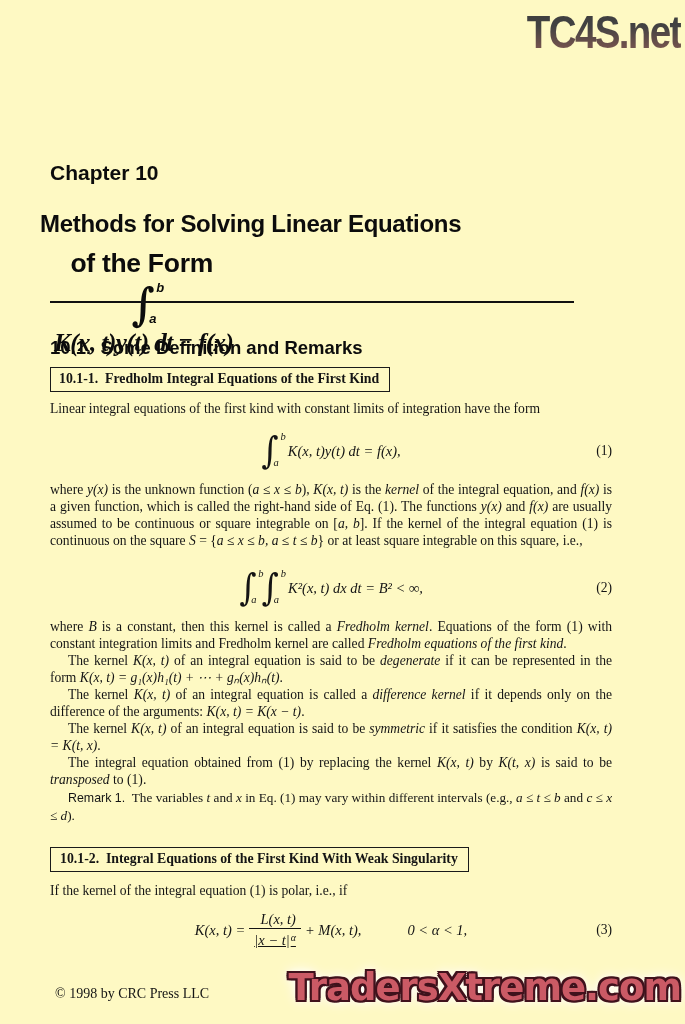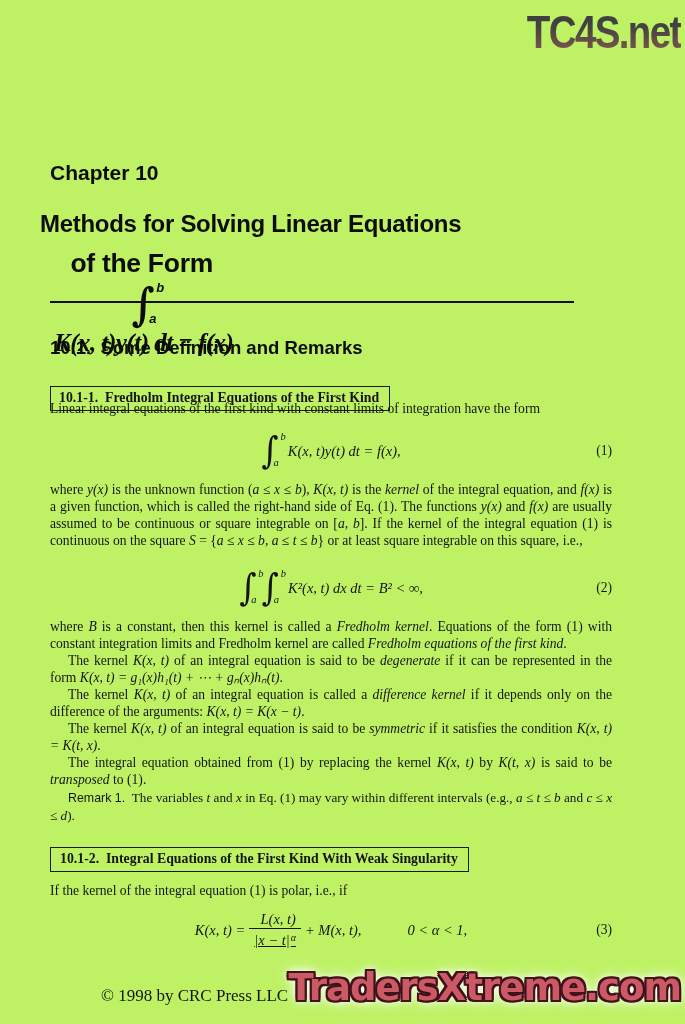--- a/index.html
+++ b/index.html
@@ -1,19 +1,19 @@
 <!DOCTYPE html>
 <html><head>
 <meta charset="utf-8">
 <style>
   * { margin:0; padding:0; box-sizing:border-box; }
   html,body { background:#ffffff; }
   .page {
     position:relative; width:685px; height:1024px; margin:0 auto;
-    background:#bef264; overflow:hidden; color:#141414;
+    background:#fef9c3; overflow:hidden; color:#141414;
     font-family:"Liberation Serif", serif;
   }
 
   
   .wm-top {
     position:absolute; top:4px; right:4px;
     font-family:"Liberation Sans", sans-serif; font-weight:bold;
     font-size:47px; letter-spacing:-2px;
     transform:scaleX(0.82); transform-origin:top right;
     background:linear-gradient(180deg,#3d3d3d 0%,#424242 40%,#6e514c 75%,#8d625a 100%);
@@ -67,21 +67,21 @@
     position:absolute; top:337px; left:50px;
     font-family:"Liberation Sans", sans-serif; font-weight:bold;
     font-size:18.5px; color:#0c0c0c;
   }
 
   .subsec-box {
     position:absolute; left:50px; display:inline-block;
     border:1.2px solid #1a1a1a; padding:3px 10px 4px 9px;
     font-weight:bold; font-size:13.8px; white-space:nowrap;
   }
-  #box1 { top:386px;padding-left:8px; }
+  #box1 { top:367px;padding-left:8px; }
   #box2 { top:847px; }
 
   
   .para {
     position:absolute; left:50px; width:562px;
     font-size:13.6px; line-height:17px; text-align:justify; color:#141414;
   }
   .para p { margin:0; }
   .para p.ind { text-indent:18px; }
   .seg-r { font-style:normal; }
@@ -131,21 +131,21 @@
   .integral.big .int-lims { height:50px; font-size:13px; font-weight:bold; padding:2px 0 4px; }
 
   .frac { display:inline-flex; flex-direction:column; align-items:flex-end; margin:0 4px; vertical-align:middle; }
   .frac .num { padding:0 5px 1px; line-height:15px; }
   .frac .den { border-top:1.2px solid #141414; padding:1px 5px 0; line-height:15px;text-decoration:underline; }
   .den-sup { font-size:10px; vertical-align:4px; margin-left:1px; }
   .eq-cond { margin-left:46px; white-space:nowrap; }
 
   .footer {
     position:absolute; top:986px; left:55px;
-    font-size:17px; color:#141414;margin-left:46px;
+    font-size:14px; color:#141414;
   }
 </style>
 </head>
 <body>
 
 <div class="page">
 
   <div class="wm-top">TC4S.net</div>
 
   <div class="chapter-label">Chapter 10</div>

